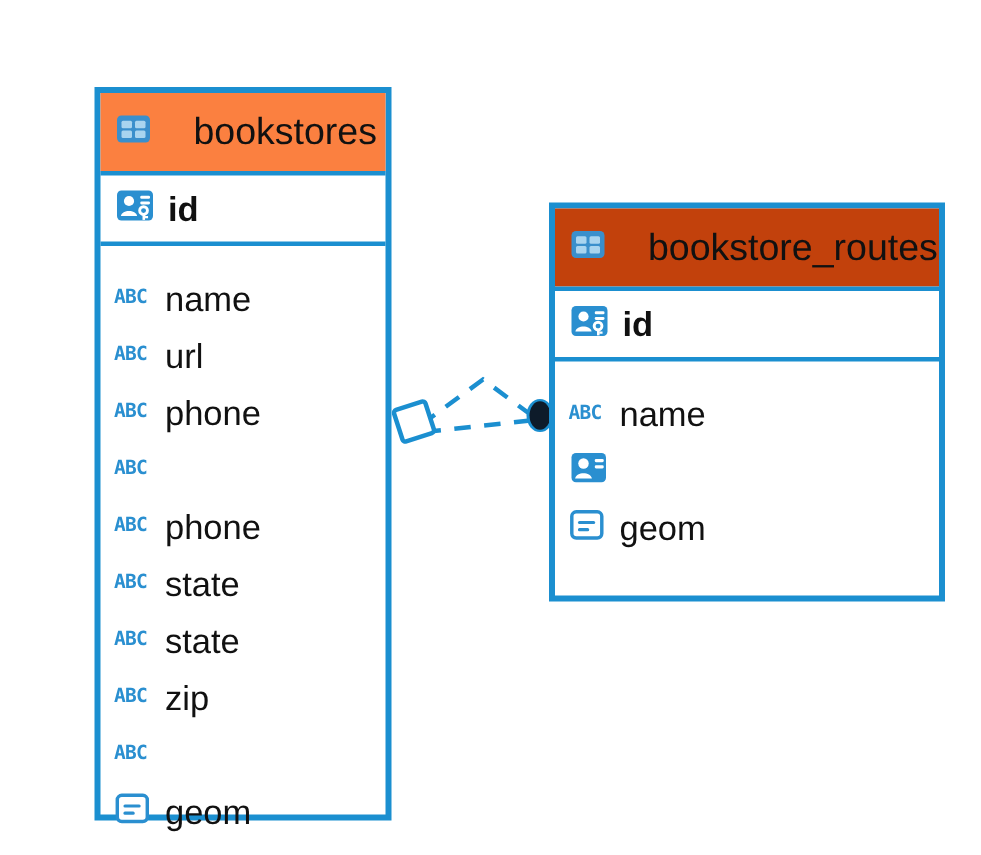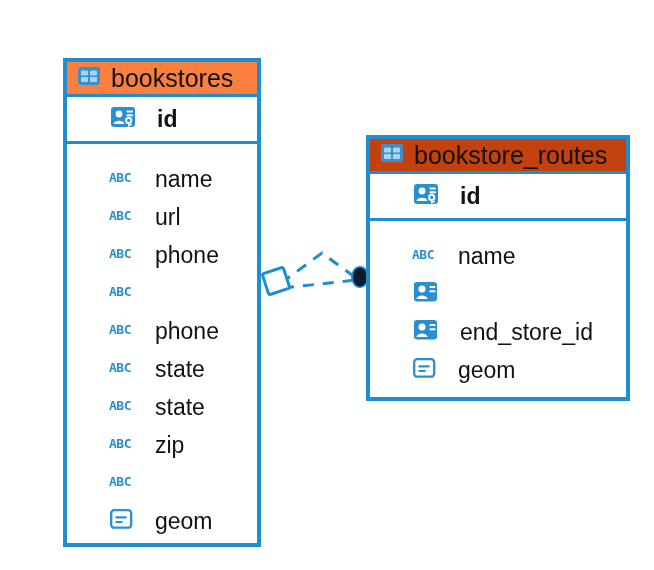--- a/index.html
+++ b/index.html
@@ -28,48 +28,47 @@
     box-sizing: border-box;
     border: 4px solid #1b8fd0;
     background: #ffffff;
     z-index: 3;
   }
 
   .entity-header {
     display: flex;
     align-items: center;
     box-sizing: border-box;
-    height: 32px;
+    height: 52px;
     padding-left: 9px;
-    gap: 9px;
+    gap: 27px;
   }
   .entity-header.selected { background: #fb8040; }
   .entity-header.normal   { background: #c2410c; }
 
   .entity-title {
     font-size: 25px;
     color: #111111;
     line-height: 1;
     white-space: nowrap;
   }
 
   .pk-section {
     border-top: 3px solid #1b8fd0;
     border-bottom: 3px solid #1b8fd0;
     box-sizing: border-box;
   }
 
   .field-row {
     display: flex;
     align-items: center;
-    gap: 20px;
+    gap: 8px;
     height: 38px;
     padding-left: 9px;
     box-sizing: border-box;
-    margin-left: 33px;
   }
   .field-row.pk { height: 44px; }
 
   .field-name {
     font-size: 23px;
     color: #111111;
     line-height: 1;
     white-space: nowrap;
   }
   .field-name.bold { font-weight: bold; }
@@ -290,32 +289,20 @@
           <svg width="28" height="26" viewBox="0 0 28 26" xmlns="http://www.w3.org/2000/svg">
             <rect x="2" y="3" width="23" height="19.5" rx="3" fill="#2a8fd0"></rect>
             <circle cx="10" cy="10" r="3.5" fill="#ffffff"></circle>
             <path d="M 4.4 20 C 5.3 15.3 14.7 15.3 15.6 20 Z" fill="#ffffff"></path>
             <rect x="17.5" y="7" width="6" height="2.1" rx="0.9" fill="#ffffff"></rect>
             <rect x="17.5" y="11.2" width="6" height="2.1" rx="0.9" fill="#ffffff"></rect>
           </svg>
         </span>
       </div>
 
-      <div class="field-row">
-        <span class="icon">
-          <svg width="28" height="26" viewBox="0 0 28 26" xmlns="http://www.w3.org/2000/svg">
-            <rect x="2" y="3" width="23" height="19.5" rx="3" fill="#2a8fd0"></rect>
-            <circle cx="10" cy="10" r="3.5" fill="#ffffff"></circle>
-            <path d="M 4.4 20 C 5.3 15.3 14.7 15.3 15.6 20 Z" fill="#ffffff"></path>
-            <rect x="17.5" y="7" width="6" height="2.1" rx="0.9" fill="#ffffff"></rect>
-            <rect x="17.5" y="11.2" width="6" height="2.1" rx="0.9" fill="#ffffff"></rect>
-          </svg>
-        </span>
-        <span class="field-name">end_store_id</span>
-      </div>
 
       <div class="field-row">
         <span class="icon">
           <svg width="26" height="24" viewBox="0 0 26 24" xmlns="http://www.w3.org/2000/svg">
             <rect x="2.2" y="3.2" width="20" height="17.5" rx="3" fill="#ffffff" stroke="#2a8fd0" stroke-width="2.3"></rect>
             <rect x="6.3" y="9.3" width="11.5" height="2.1" rx="1" fill="#2a8fd0"></rect>
             <rect x="6.3" y="14" width="7.5" height="2.1" rx="1" fill="#2a8fd0"></rect>
           </svg>
         </span>
         <span class="field-name">geom</span>

